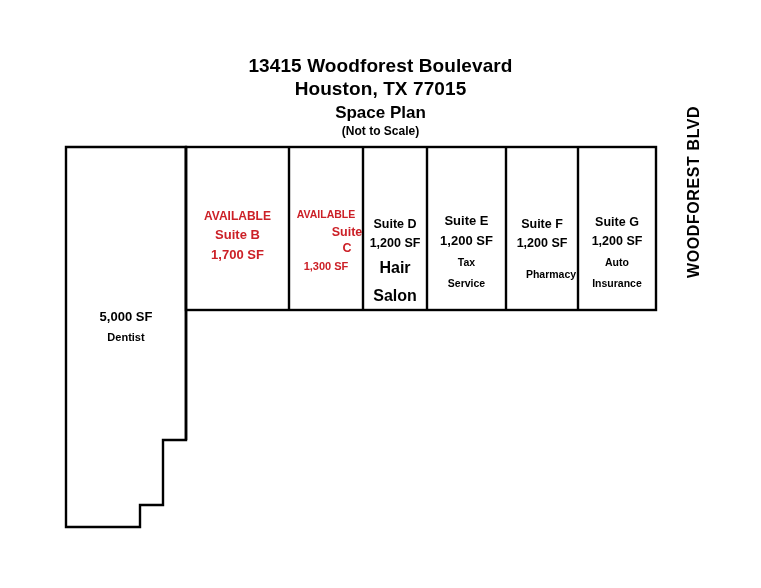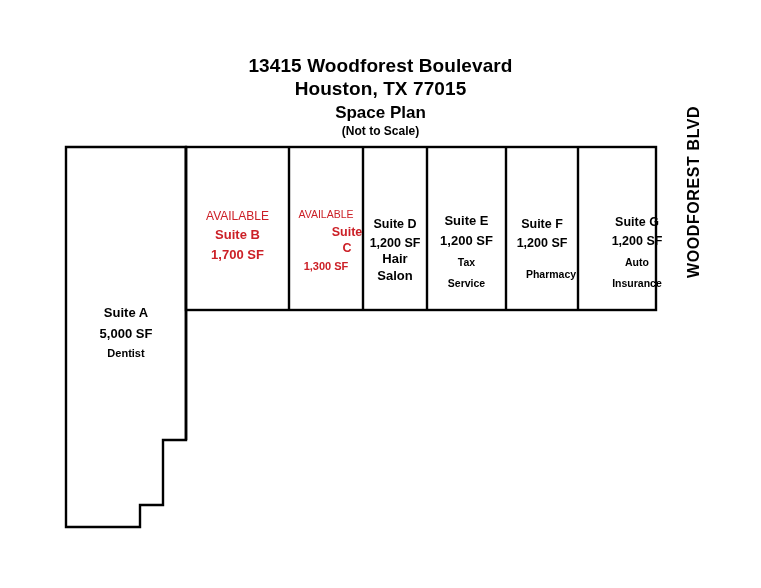--- a/index.html
+++ b/index.html
@@ -59,21 +59,21 @@
   }
 
   
   .suite-label {
     position: absolute;
     text-align: center;
     color: #000000;
     line-height: 1.28;
   }
   .suite-label .avail {
-    font-weight: normal;
+    font-weight: bold;
     display: block;
   }
   .suite-label .name {
     font-weight: bold;
     display: block;
   }
   .suite-label .area {
     font-weight: bold;
     display: block;
   }
@@ -114,21 +114,21 @@
   #suite-c-label .area  { font-size: 11px; margin-top: 3px; }
 
   
   #suite-d-label {
     left: 363px;
     top: 216px;
     width: 64px;
   }
   #suite-d-label .name { font-size: 12.5px; }
   #suite-d-label .area { font-size: 12.5px; margin-top: 3px; }
-  #suite-d-label .use  { font-size: 13px; margin-top: 0; line-height: 1.3; }
+  #suite-d-label .use  { font-size: 16px; margin-top: 7px; line-height: 1.3; }
 
   
   #suite-e-label {
     left: 427px;
     top: 213px;
     width: 79px;
   }
   #suite-e-label .name { font-size: 13px; }
   #suite-e-label .area { font-size: 13px; margin-top: 3px; }
   #suite-e-label .use  { font-size: 10.5px; margin-top: 7px; line-height: 1.3; }
@@ -138,21 +138,21 @@
     left: 506px;
     top: 216px;
     width: 72px;
   }
   #suite-f-label .name { font-size: 12.5px; }
   #suite-f-label .area { font-size: 12.5px; margin-top: 3px; }
   #suite-f-label .use  { font-size: 10.5px; margin-top: 17px; padding-left: 18px; }
 
   
   #suite-g-label {
-    left: 578px;
+    left: 558px;
     top: 214px;
     width: 78px;
     padding-left: 20px;
   }
   #suite-g-label .name { font-size: 12.5px; }
   #suite-g-label .area { font-size: 12.5px; margin-top: 3px; }
   #suite-g-label .use  { font-size: 10.5px; margin-top: 7px; line-height: 1.3; }
 
   
   #street-label {
@@ -192,21 +192,20 @@
     <line x1="289" y1="147" x2="289" y2="310" stroke="#000000" stroke-width="2.4"></line>
     <line x1="363" y1="147" x2="363" y2="310" stroke="#000000" stroke-width="2.4"></line>
     <line x1="427" y1="147" x2="427" y2="310" stroke="#000000" stroke-width="2.4"></line>
     <line x1="506" y1="147" x2="506" y2="310" stroke="#000000" stroke-width="2.4"></line>
     <line x1="578" y1="147" x2="578" y2="310" stroke="#000000" stroke-width="2.4"></line>
 
     <line x1="186" y1="147" x2="186" y2="440" stroke="#000000" stroke-width="2.6"></line>
   </svg>
 
   <div class="suite-label" id="suite-a-label">
-    <span class="name">Suite A</span>
     <span class="area">5,000 SF</span>
     <span class="use">Dentist</span>
   </div>
 
   <div class="suite-label red" id="suite-b-label">
     <span class="avail">AVAILABLE</span>
     <span class="name">Suite B</span>
     <span class="area">1,700 SF</span>
   </div>
 

